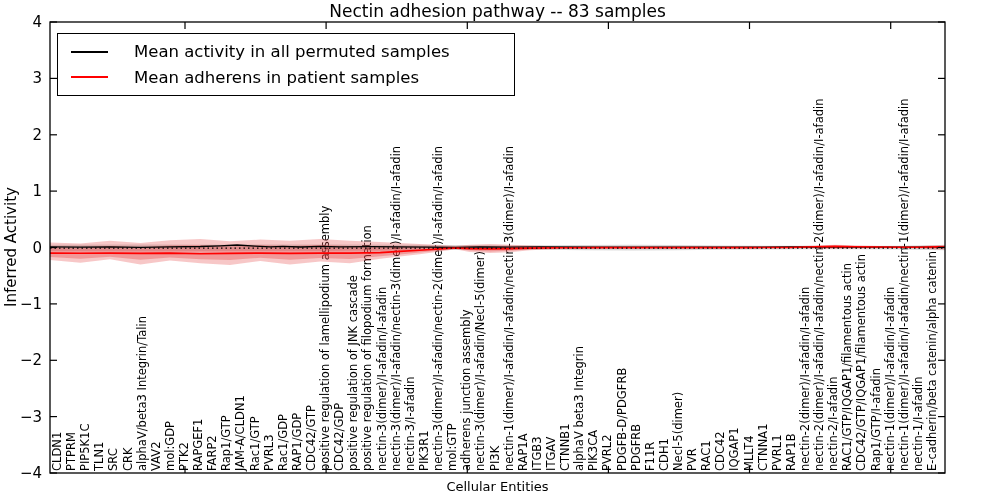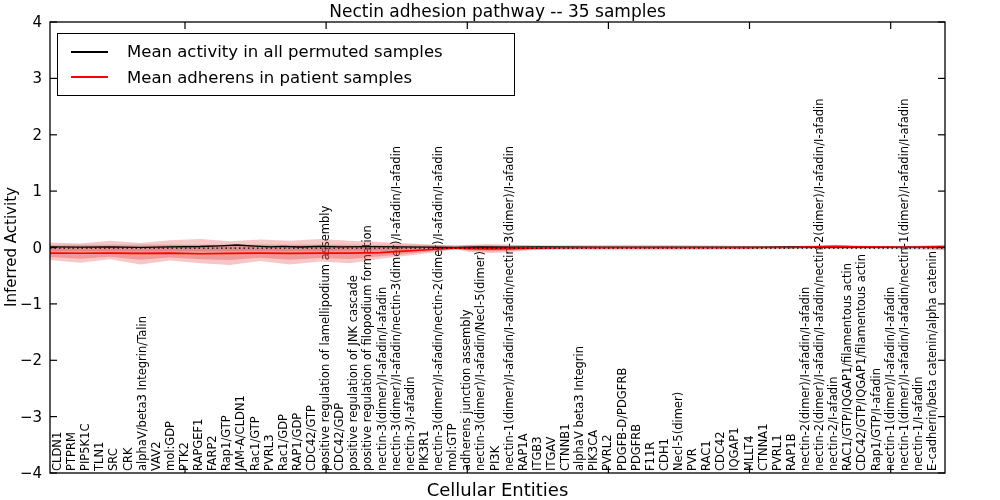--- a/index.html
+++ b/index.html
@@ -1,38 +1,38 @@
 <!DOCTYPE html>
 <html><head>
 <meta charset="utf-8">
 <style>
   html,body{margin:0;padding:0;background:#fff;}
   .figure{position:relative;width:1000px;height:500px;background:#ffffff;overflow:hidden;
           font-family:"DejaVu Sans","Liberation Sans",sans-serif;color:#000;}
   .title{position:absolute;left:50px;width:895px;top:1px;text-align:center;font-size:17px;z-index:4;}
-  .xlabel{position:absolute;left:50px;width:895px;top:479px;text-align:center;font-size:18px;z-index:4;}
+  .xlabel{position:absolute;left:50px;width:895px;top:479px;text-align:center;font-size:13px;z-index:4;}
   .ylabel{position:absolute;left:11px;top:247px;transform:translate(-50%,-50%) rotate(-90deg);
           font-size:15px;white-space:nowrap;z-index:4;}
   #plot-svg{position:absolute;left:0;top:0;z-index:2;pointer-events:none;}
   #xcats .xcat{position:absolute;width:0;height:0;z-index:1;}
   #xcats .xcat>span{position:absolute;left:0;bottom:0;transform-origin:0 100%;
           transform:rotate(-90deg);white-space:nowrap;font-size:11.5px;line-height:13px;color:#000;}
   #yticks .ytick{position:absolute;left:0;width:42px;text-align:right;font-size:15px;line-height:18px;}
   .legend{position:absolute;left:57px;top:33px;width:458px;height:63px;box-sizing:border-box;
           border:1.6px solid #000;background:#fff;z-index:5;padding:5px 0 5px 13px;
           display:flex;flex-direction:column;justify-content:space-around;}
-  .lrow{display:flex;align-items:center;gap:19px;}
+  .lrow{display:flex;align-items:center;gap:26px;}
   .lline{width:37px;height:0;border-top:2px solid #000;flex:0 0 auto;}
   .ltext{font-size:16.5px;white-space:nowrap;}
 </style>
 </head>
 <body>
 
 <div class="figure">
-  <div class="title">Nectin adhesion pathway -- 35 samples</div>
+  <div class="title">Nectin adhesion pathway -- 83 samples</div>
   <div class="ylabel">Inferred Activity</div>
   <div class="xlabel">Cellular Entities</div>
 
   <div id="xcats">
       <div class="xcat" style="left: 64px; bottom: 29px;">
         <span>CLDN1</span>
       </div>
       <div class="xcat" style="left: 78.1129px; bottom: 29px;">
         <span>PTPRM</span>
       </div>

